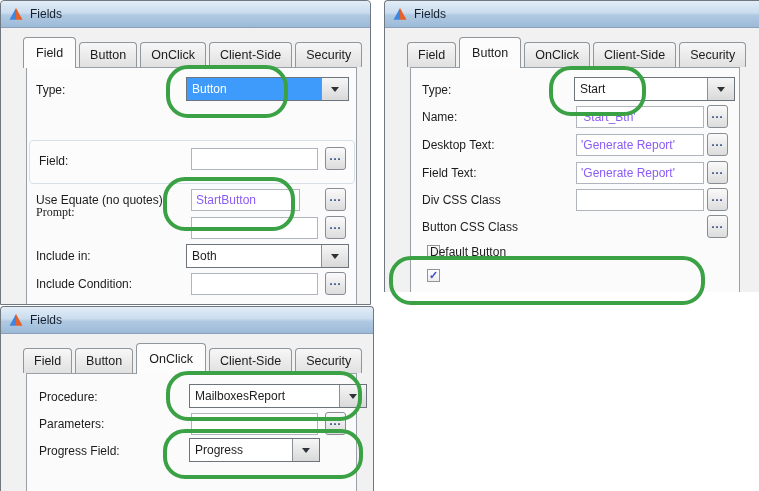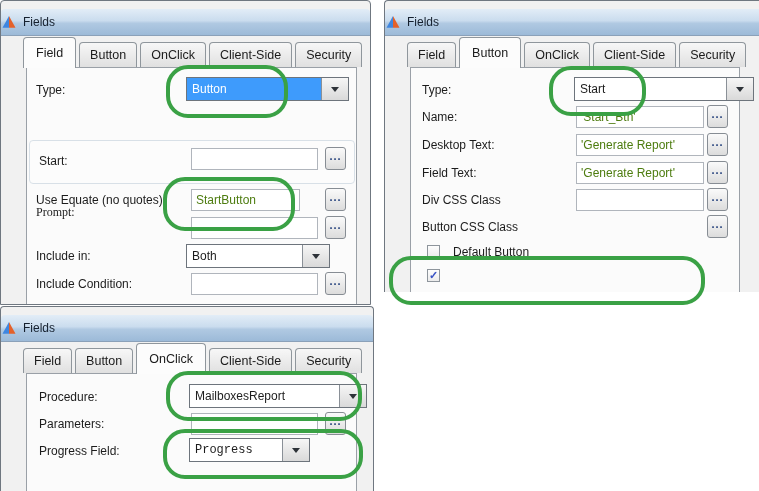--- a/index.html
+++ b/index.html
@@ -4,34 +4,34 @@
 <style>
   html,body{margin:0;padding:0;}
   body{width:759px;height:491px;position:relative;background:#ffffff;overflow:hidden;
        font-family:"Liberation Sans", sans-serif;-webkit-font-smoothing:antialiased;}
   .window{position:absolute;background:#f1f1f1;border:1px solid #6f7780;overflow:hidden;
           box-sizing:border-box;}
   .rad-tl{border-top-left-radius:4px;}
   .rad-tr{border-top-right-radius:4px;}
   .cut-right{border-right:none;}
   .cut-bottom{border-bottom:none;}
-  .titlebar{position:absolute;left:0;top:8px;right:0;height:26px;
+  .titlebar{position:absolute;left:0;top:0;right:0;height:26px;
             background:linear-gradient(to bottom,#e2edf7 0%,#cadcee 45%,#b0c9e2 55%,#9cbad8 100%);
-            border-bottom:1px solid #8ba1b9;display:flex;align-items:center;}
+            border-bottom:1px solid #8ba1b9;display:flex;align-items:center;padding-left:7px;}
   .titlebar .title{font-size:12px;color:#15202e;margin-left:6px;}
   .client{position:absolute;left:0;top:27px;right:0;bottom:0;}
   .pane{position:absolute;background:#fbfbfb;border:1px solid #9aa0a7;box-sizing:border-box;z-index:1;}
   .tabstrip{position:absolute;display:flex;align-items:flex-end;z-index:2;height:26px;}
   .tab{box-sizing:border-box;height:25px;display:flex;align-items:center;padding:0 10px;
        background:linear-gradient(to bottom,#f7f7f7,#e0e0e0);border:1px solid #8f969c;border-bottom:none;
        border-radius:4px 4px 0 0;margin-right:3px;font-size:12.5px;color:#1b1b1b;cursor:default;}
   .tab.active{height:31px;margin-bottom:-1px;background:#fcfcfc;z-index:3;padding:0 12px;}
   .lbl{position:absolute;font-size:12px;color:#1c1c1c;white-space:nowrap;z-index:4;}
   .tbx{position:absolute;height:22px;box-sizing:border-box;border:1px solid #b0b5bc;background:#ffffff;
-       font-family:"Liberation Sans",sans-serif;font-size:12px;color:#4d7c0f;padding:0 4px;z-index:4;outline:none;}
+       font-family:"Liberation Sans",sans-serif;font-size:12px;color:#8b5cf6;padding:0 4px;z-index:4;outline:none;}
   .combo{position:absolute;height:24px;box-sizing:border-box;border:1px solid #6d747c;background:#ffffff;
          display:flex;z-index:4;}
   .combo-text{flex:1;font-size:12px;color:#1c1c1c;display:flex;align-items:center;padding-left:5px;
               white-space:nowrap;overflow:hidden;}
   .combo-text.selected{background:#3e9bfc;color:#ffffff;}
   .combo-btn{width:26px;border-left:1px solid #8a9097;background:linear-gradient(to bottom,#f6f6f6,#d9d9d9);
              display:flex;align-items:center;justify-content:center;cursor:default;}
   .arr{width:0;height:0;border:4px solid transparent;border-top:5px solid #2d3238;margin-top:4px;}
   .dots{position:absolute;width:21px;height:23px;box-sizing:border-box;border:1px solid #878d94;
         border-radius:3px;background:linear-gradient(to bottom,#fafafa,#dcdcdc);z-index:4;
@@ -68,34 +68,34 @@
 
   <div class="lbl" style="left:35px;top:82px;">Type:</div>
   <div class="combo" style="left:185px;top:76px;width:163px;">
     <div class="combo-text selected">Button</div>
     <div class="combo-btn">
         <span class="arr"></span>
       </div>
   </div>
 
   <div class="groupbox" style="left:28px;top:139px;width:326px;height:44px;"></div>
-  <div class="lbl" style="left:38px;top:153px;">Start:</div>
+  <div class="lbl" style="left:38px;top:153px;">Field:</div>
   <input class="tbx" style="left: 190px; top: 147px; width: 127px;" value="">
   <button class="dots" style="left:324px;top:146px;">...</button>
 
   <div class="lbl" style="left:35px;top:192px;">Use Equate (no quotes):</div>
   <input class="tbx" style="left: 190px; top: 188px; width: 109px;" value="StartButton">
   <button class="dots" style="left:324px;top:187px;">...</button>
 
   <div class="lbl" style="left:35px;top:204px;font-family:Liberation Serif, serif;">Prompt:</div>
   <input class="tbx" style="left: 190px; top: 216px; width: 127px;" value="">
   <button class="dots" style="left:324px;top:215px;">...</button>
 
   <div class="lbl" style="left:35px;top:248px;">Include in:</div>
-  <div class="combo" style="left:185px;top:243px;width:144px;">
+  <div class="combo" style="left:185px;top:243px;width:163px;">
     <div class="combo-text">Both</div>
     <div class="combo-btn">
         <span class="arr"></span>
       </div>
   </div>
 
   <div class="lbl" style="left:35px;top:276px;">Include Condition:</div>
   <input class="tbx" style="left: 190px; top: 272px; width: 127px;" value="">
   <button class="dots" style="left:324px;top:271px;">...</button>
 </div>
@@ -113,21 +113,21 @@
       <div class="tab">Field</div>
       <div class="tab active">Button</div>
       <div class="tab">OnClick</div>
       <div class="tab">Client-Side</div>
       <div class="tab">Security</div>
     </div>
     <div class="pane" style="left:25px;top:39px;width:330px;height:232px;"></div>
   </div>
 
   <div class="lbl" style="left:37px;top:82px;">Type:</div>
-  <div class="combo" style="left:189px;top:76px;width:180px;">
+  <div class="combo" style="left:189px;top:76px;width:161px;">
     <div class="combo-text">Start</div>
     <div class="combo-btn">
         <span class="arr"></span>
       </div>
   </div>
 
   <div class="lbl" style="left:37px;top:109px;">Name:</div>
   <input class="tbx" style="left: 191px; top: 105px; width: 128px;" value="'Start_Btn'">
   <button class="dots" style="left:322px;top:104px;">...</button>
 
@@ -140,21 +140,21 @@
   <button class="dots" style="left:322px;top:160px;">...</button>
 
   <div class="lbl" style="left:37px;top:192px;">Div CSS Class</div>
   <input class="tbx" style="left: 191px; top: 188px; width: 128px;" value="">
   <button class="dots" style="left:322px;top:187px;">...</button>
 
   <div class="lbl" style="left:37px;top:219px;">Button CSS Class</div>
   <button class="dots" style="left:322px;top:214px;">...</button>
 
   <div class="cb" style="left:42px;top:244px;"></div>
-  <div class="lbl" style="left:68px;top:244px;">Default Button</div>
+  <div class="lbl" style="left:45px;top:244px;">Default Button</div>
 
   <div class="cb" style="left:42px;top:268px;"><span>✓</span></div>
 </div>
 
 <div class="window rad-tl rad-tr cut-bottom" style="left:0;top:306px;width:374px;height:185px;">
   <div class="titlebar rad-tl rad-tr">
     <svg width="16" height="14" viewBox="0 0 16 14">
       <path d="M8 1 L1.5 12.7 L8 12.7 Z" fill="#3f86e0"></path>
       <path d="M8 1 L14.5 12.7 L8 12.7 Z" fill="#e4612a"></path>
     </svg>
@@ -177,21 +177,21 @@
     <div class="combo-btn">
         <span class="arr"></span>
       </div>
   </div>
 
   <div class="lbl" style="left:38px;top:110px;text-align:right;">Parameters:</div>
   <input class="tbx" style="left: 190px; top: 106px; width: 127px;" value="">
   <button class="dots" style="left:324px;top:105px;">...</button>
 
   <div class="lbl" style="left:38px;top:137px;">Progress Field:</div>
-  <div class="combo" style="left:188px;top:131px;width:121px;font-family:Liberation Mono, monospace;">
+  <div class="combo" style="left:188px;top:131px;width:131px;">
     <div class="combo-text">Progress</div>
     <div class="combo-btn">
         <span class="arr"></span>
       </div>
   </div>
 </div>
 
 <div class="annot" style="left:166px;top:65px;width:114px;height:45px;"></div>
 <div class="annot" style="left:163px;top:177px;width:124px;height:46px;"></div>
 <div class="annot" style="left:549px;top:66px;width:89px;height:42px;"></div>

